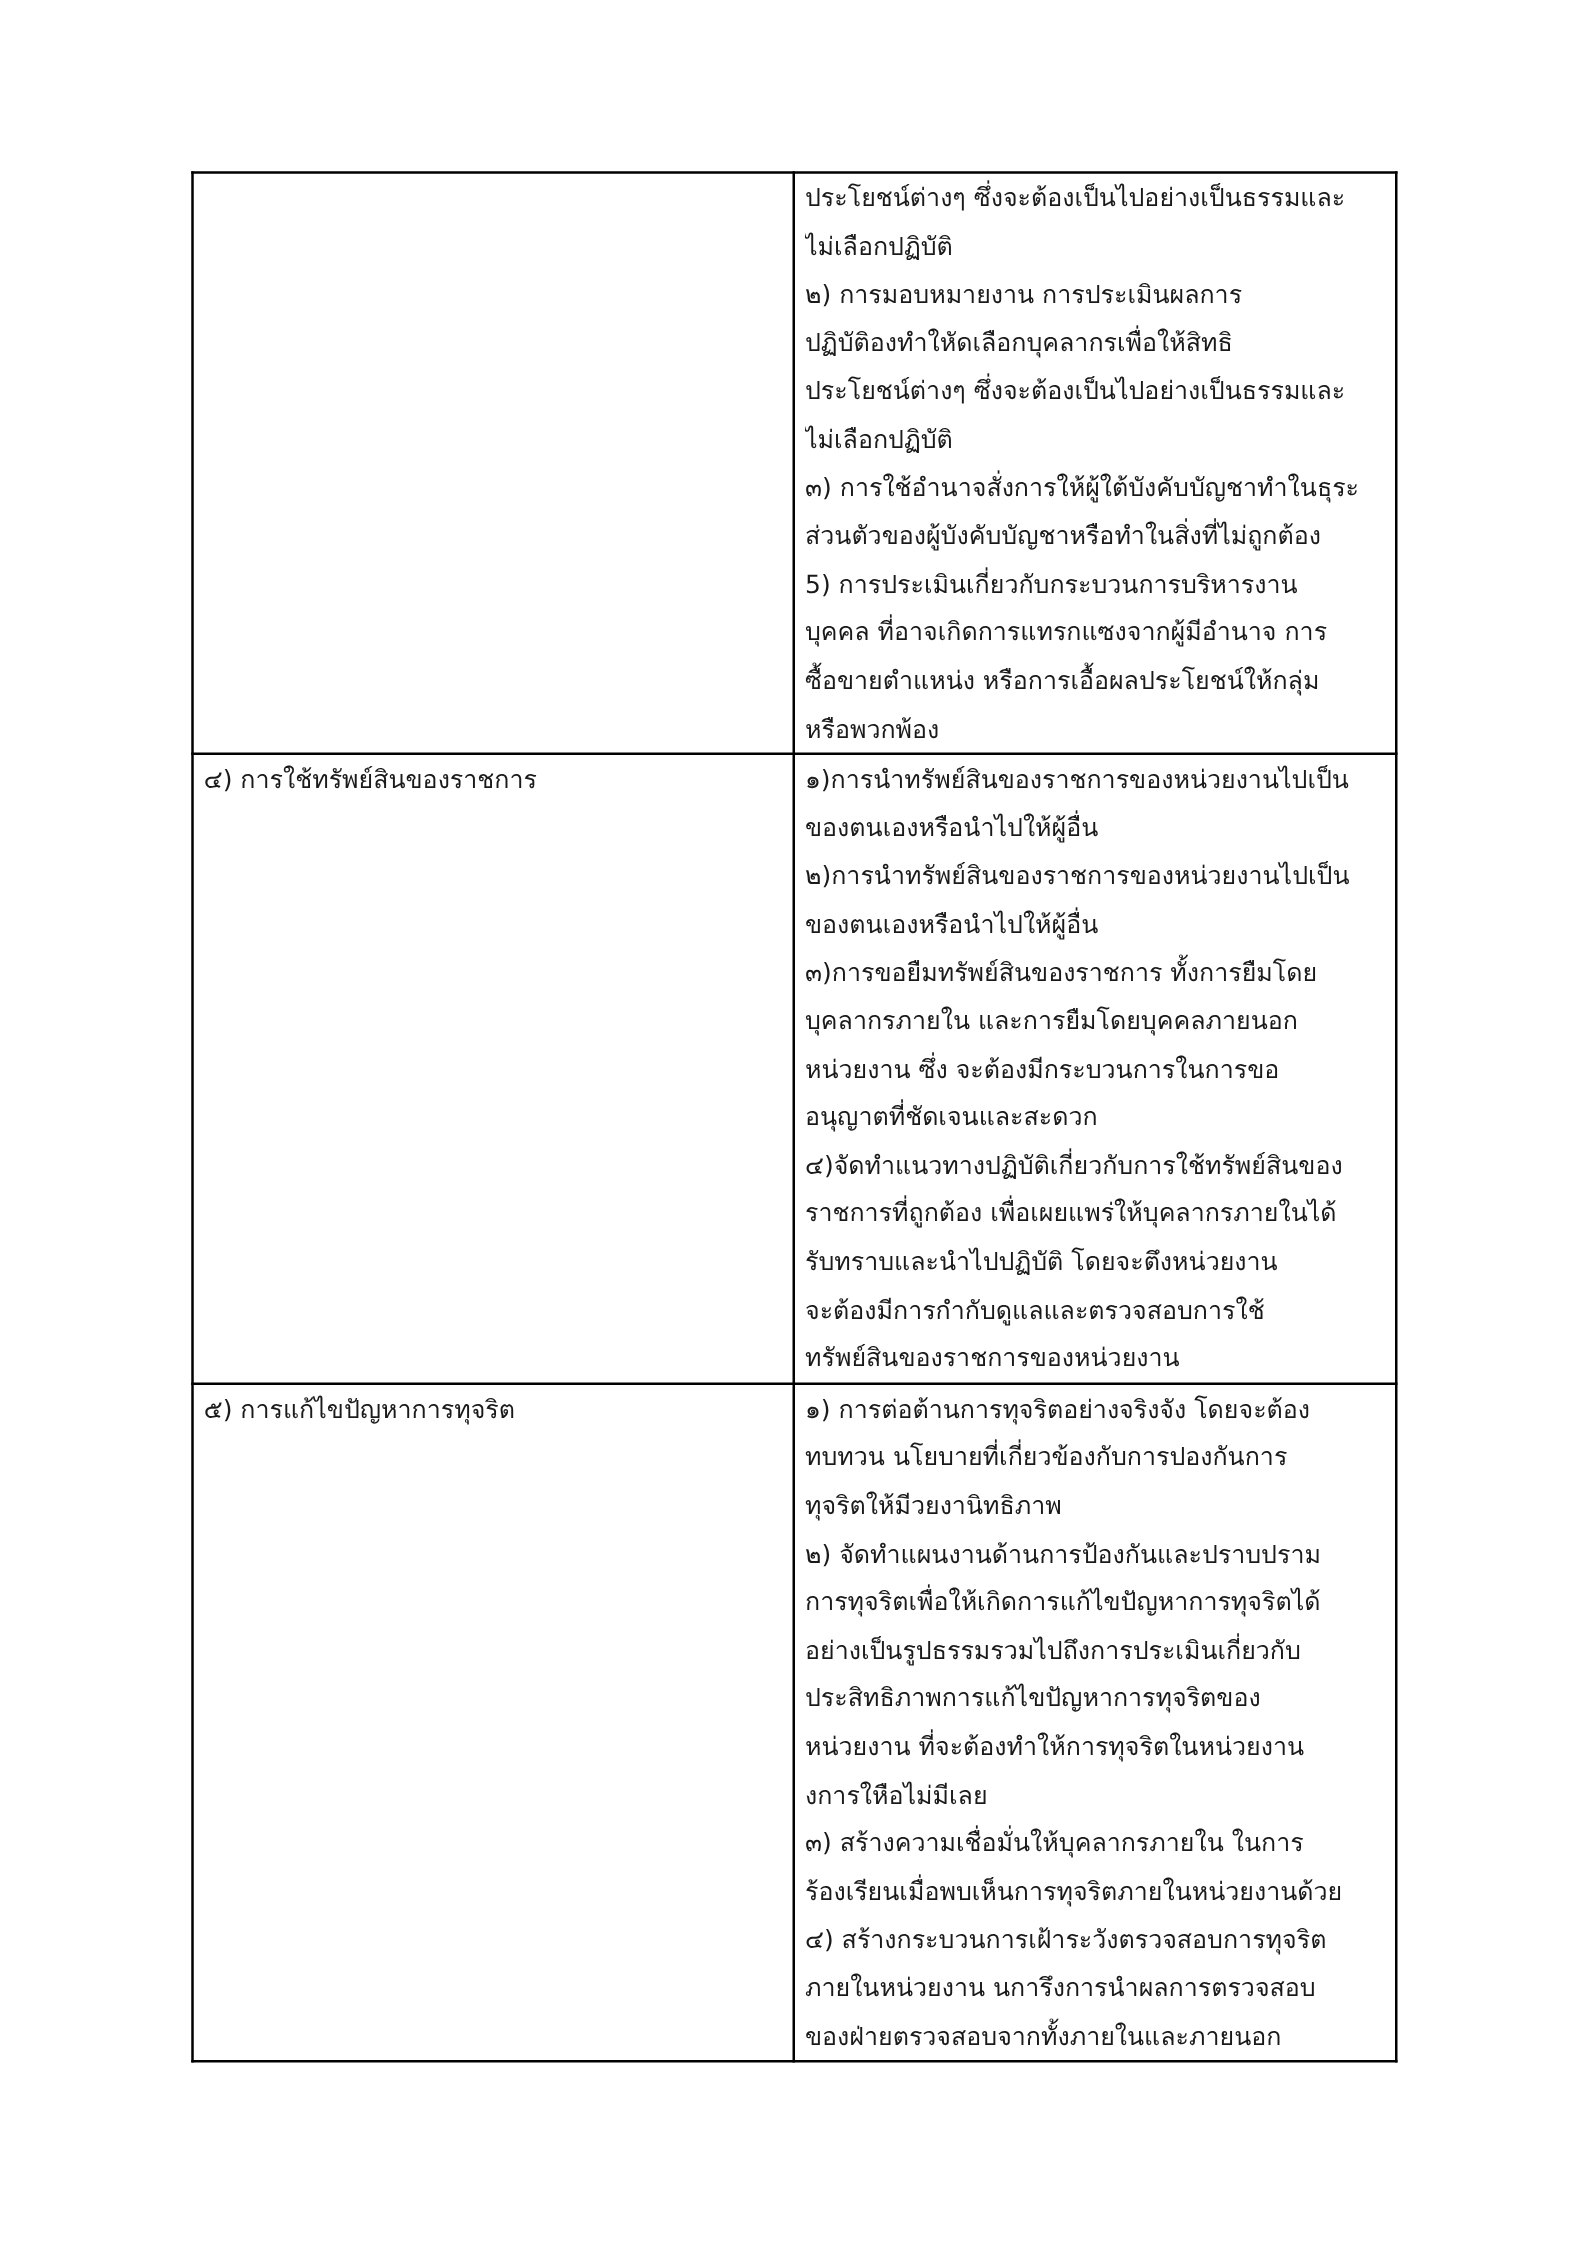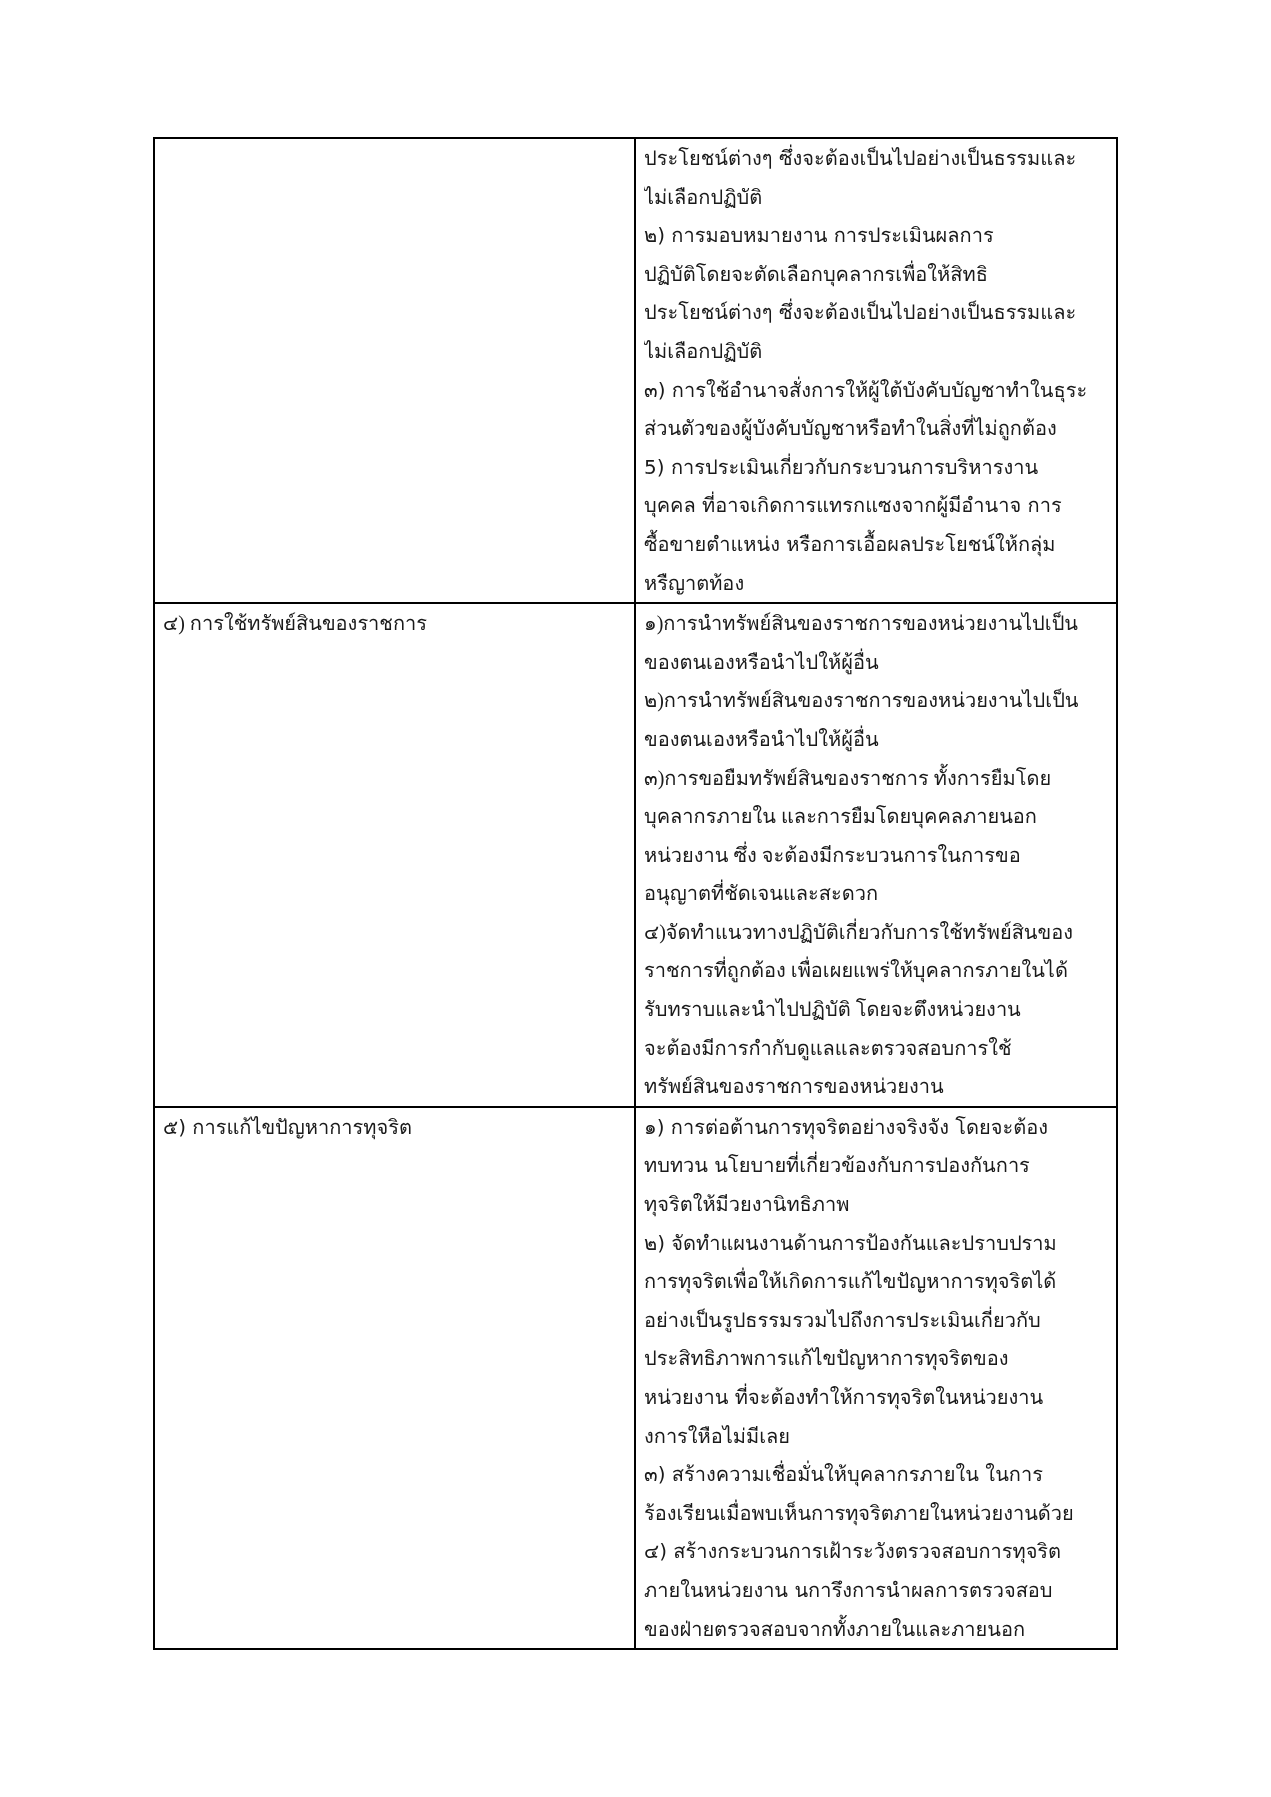--- a/index.html
+++ b/index.html
@@ -11,21 +11,21 @@
     width: 963px; border-collapse: collapse; table-layout: fixed;
   }
   table.doc-table td {
     border: 2px solid #000; vertical-align: top;
     padding: 0 8px 0 8px; box-sizing: border-box;
     font-size: 20px; line-height: 38.6px;
   }
   col.c1 { width: 481px; }
   col.c2 { width: 482px; }
   tr.r1 td { height: 463px; }
-  tr.r2 td { height: 408px; font-family: Liberation Serif, serif; }
+  tr.r2 td { height: 408px; }
   tr.r3 td { height: 539px; }
   .line { display: block; white-space: nowrap; overflow: hidden; }
   .topic { display: block; white-space: nowrap; }
 </style>
 </head>
 <body>
 
 <div class="page">
   <table class="doc-table">
     <colgroup>
@@ -35,29 +35,29 @@
     <tbody>
 
       <tr class="r1">
         <td>
           <span class="topic"></span>
         </td>
         <td>
           <span class="line">ประโยชน์ต่างๆ ซึ่งจะต้องเป็นไปอย่างเป็นธรรมและ</span>
           <span class="line">ไม่เลือกปฏิบัติ</span>
           <span class="line">๒) การมอบหมายงาน การประเมินผลการ</span>
-          <span class="line">ปฏิบัติโดยจะตัดเลือกบุคลากรเพื่อให้สิทธิ</span>
+          <span class="line">ปฏิบัติองทำใหัดเลือกบุคลากรเพื่อให้สิทธิ</span>
           <span class="line">ประโยชน์ต่างๆ ซึ่งจะต้องเป็นไปอย่างเป็นธรรมและ</span>
           <span class="line">ไม่เลือกปฏิบัติ</span>
           <span class="line">๓) การใช้อำนาจสั่งการให้ผู้ใต้บังคับบัญชาทำในธุระ</span>
           <span class="line">ส่วนตัวของผู้บังคับบัญชาหรือทำในสิ่งที่ไม่ถูกต้อง</span>
           <span class="line">5) การประเมินเกี่ยวกับกระบวนการบริหารงาน</span>
           <span class="line">บุคคล ที่อาจเกิดการแทรกแซงจากผู้มีอำนาจ การ</span>
           <span class="line">ซื้อขายตำแหน่ง หรือการเอื้อผลประโยชน์ให้กลุ่ม</span>
-          <span class="line">หรืญาตท้อง</span>
+          <span class="line">หรือพวกพ้อง</span>
         </td>
       </tr>
 
       <tr class="r2">
         <td>
           <span class="topic">๔) การใช้ทรัพย์สินของราชการ</span>
         </td>
         <td>
           <span class="line">๑)การนำทรัพย์สินของราชการของหน่วยงานไปเป็น</span>
           <span class="line">ของตนเองหรือนำไปให้ผู้อื่น</span>

